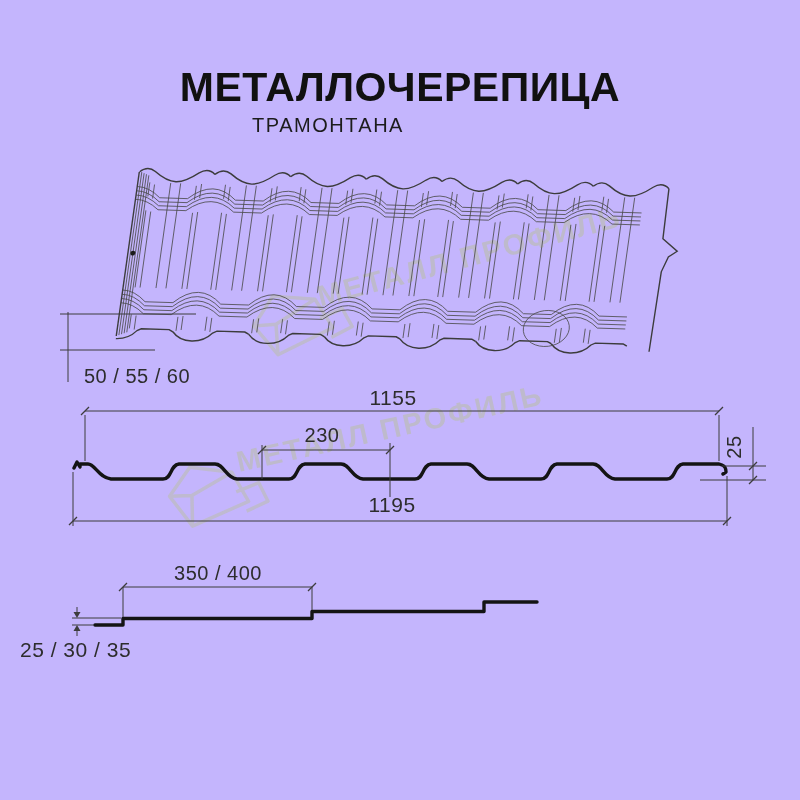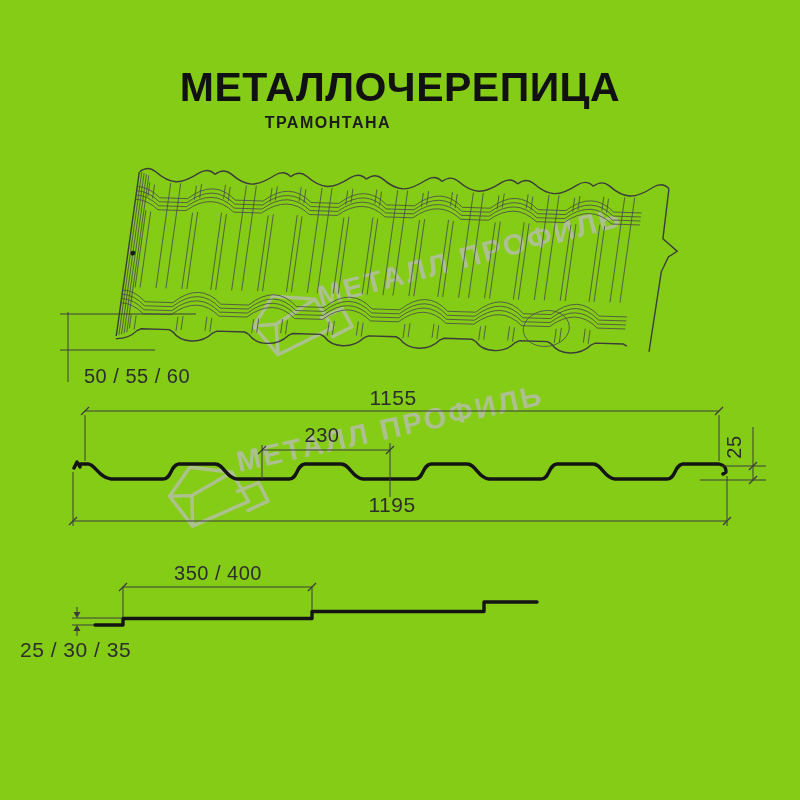--- a/index.html
+++ b/index.html
@@ -1,22 +1,22 @@
 <!DOCTYPE html>
 <html><head>
 <meta charset="utf-8">
 <style>
   html,body{margin:0;padding:0;background:#fff;}
-  .canvas{position:relative;width:800px;height:800px;background:#84cc16;overflow:hidden;
+  .canvas{position:relative;width:800px;height:800px;background:#c4b5fd;overflow:hidden;
           font-family:"Liberation Sans",sans-serif;}
   .hdr{position:absolute;left:0;top:0;width:800px;text-align:center;}
   .hdr h1{margin:0;position:absolute;top:64px;left:0;width:800px;
           font-size:41px;font-weight:700;letter-spacing:0.5px;color:#111;}
   .hdr h2{margin:0;position:absolute;top:114px;left:0;width:656px;
-          font-size:16px;font-weight:700;letter-spacing:1.5px;color:#1c1c1c;}
+          font-size:20px;font-weight:400;letter-spacing:1.5px;color:#1c1c1c;}
   svg{position:absolute;left:0;top:0;}
   svg text{font-family:"Liberation Sans",sans-serif;}
   .dimtxt{font-size:21px;fill:#2d2d2d;letter-spacing:0.5px;}
   .dimtxt-sm{font-size:20px;fill:#2d2d2d;letter-spacing:0.5px;}
   .wm-text{font-size:29px;font-weight:700;letter-spacing:2.5px;fill:#bcbcbc;opacity:0.75;}
   .art{stroke:#4a4a4a;fill:none;stroke-width:0.8;}
   .art-bold{stroke:#3c3c3c;fill:none;stroke-width:1.4;}
   .profile{stroke:#141414;fill:none;stroke-width:3.4;stroke-linejoin:round;stroke-linecap:round;}
   .dim{stroke:#3d3d3d;fill:none;stroke-width:1;}
   .tick{stroke:#3d3d3d;stroke-width:1.3;}

